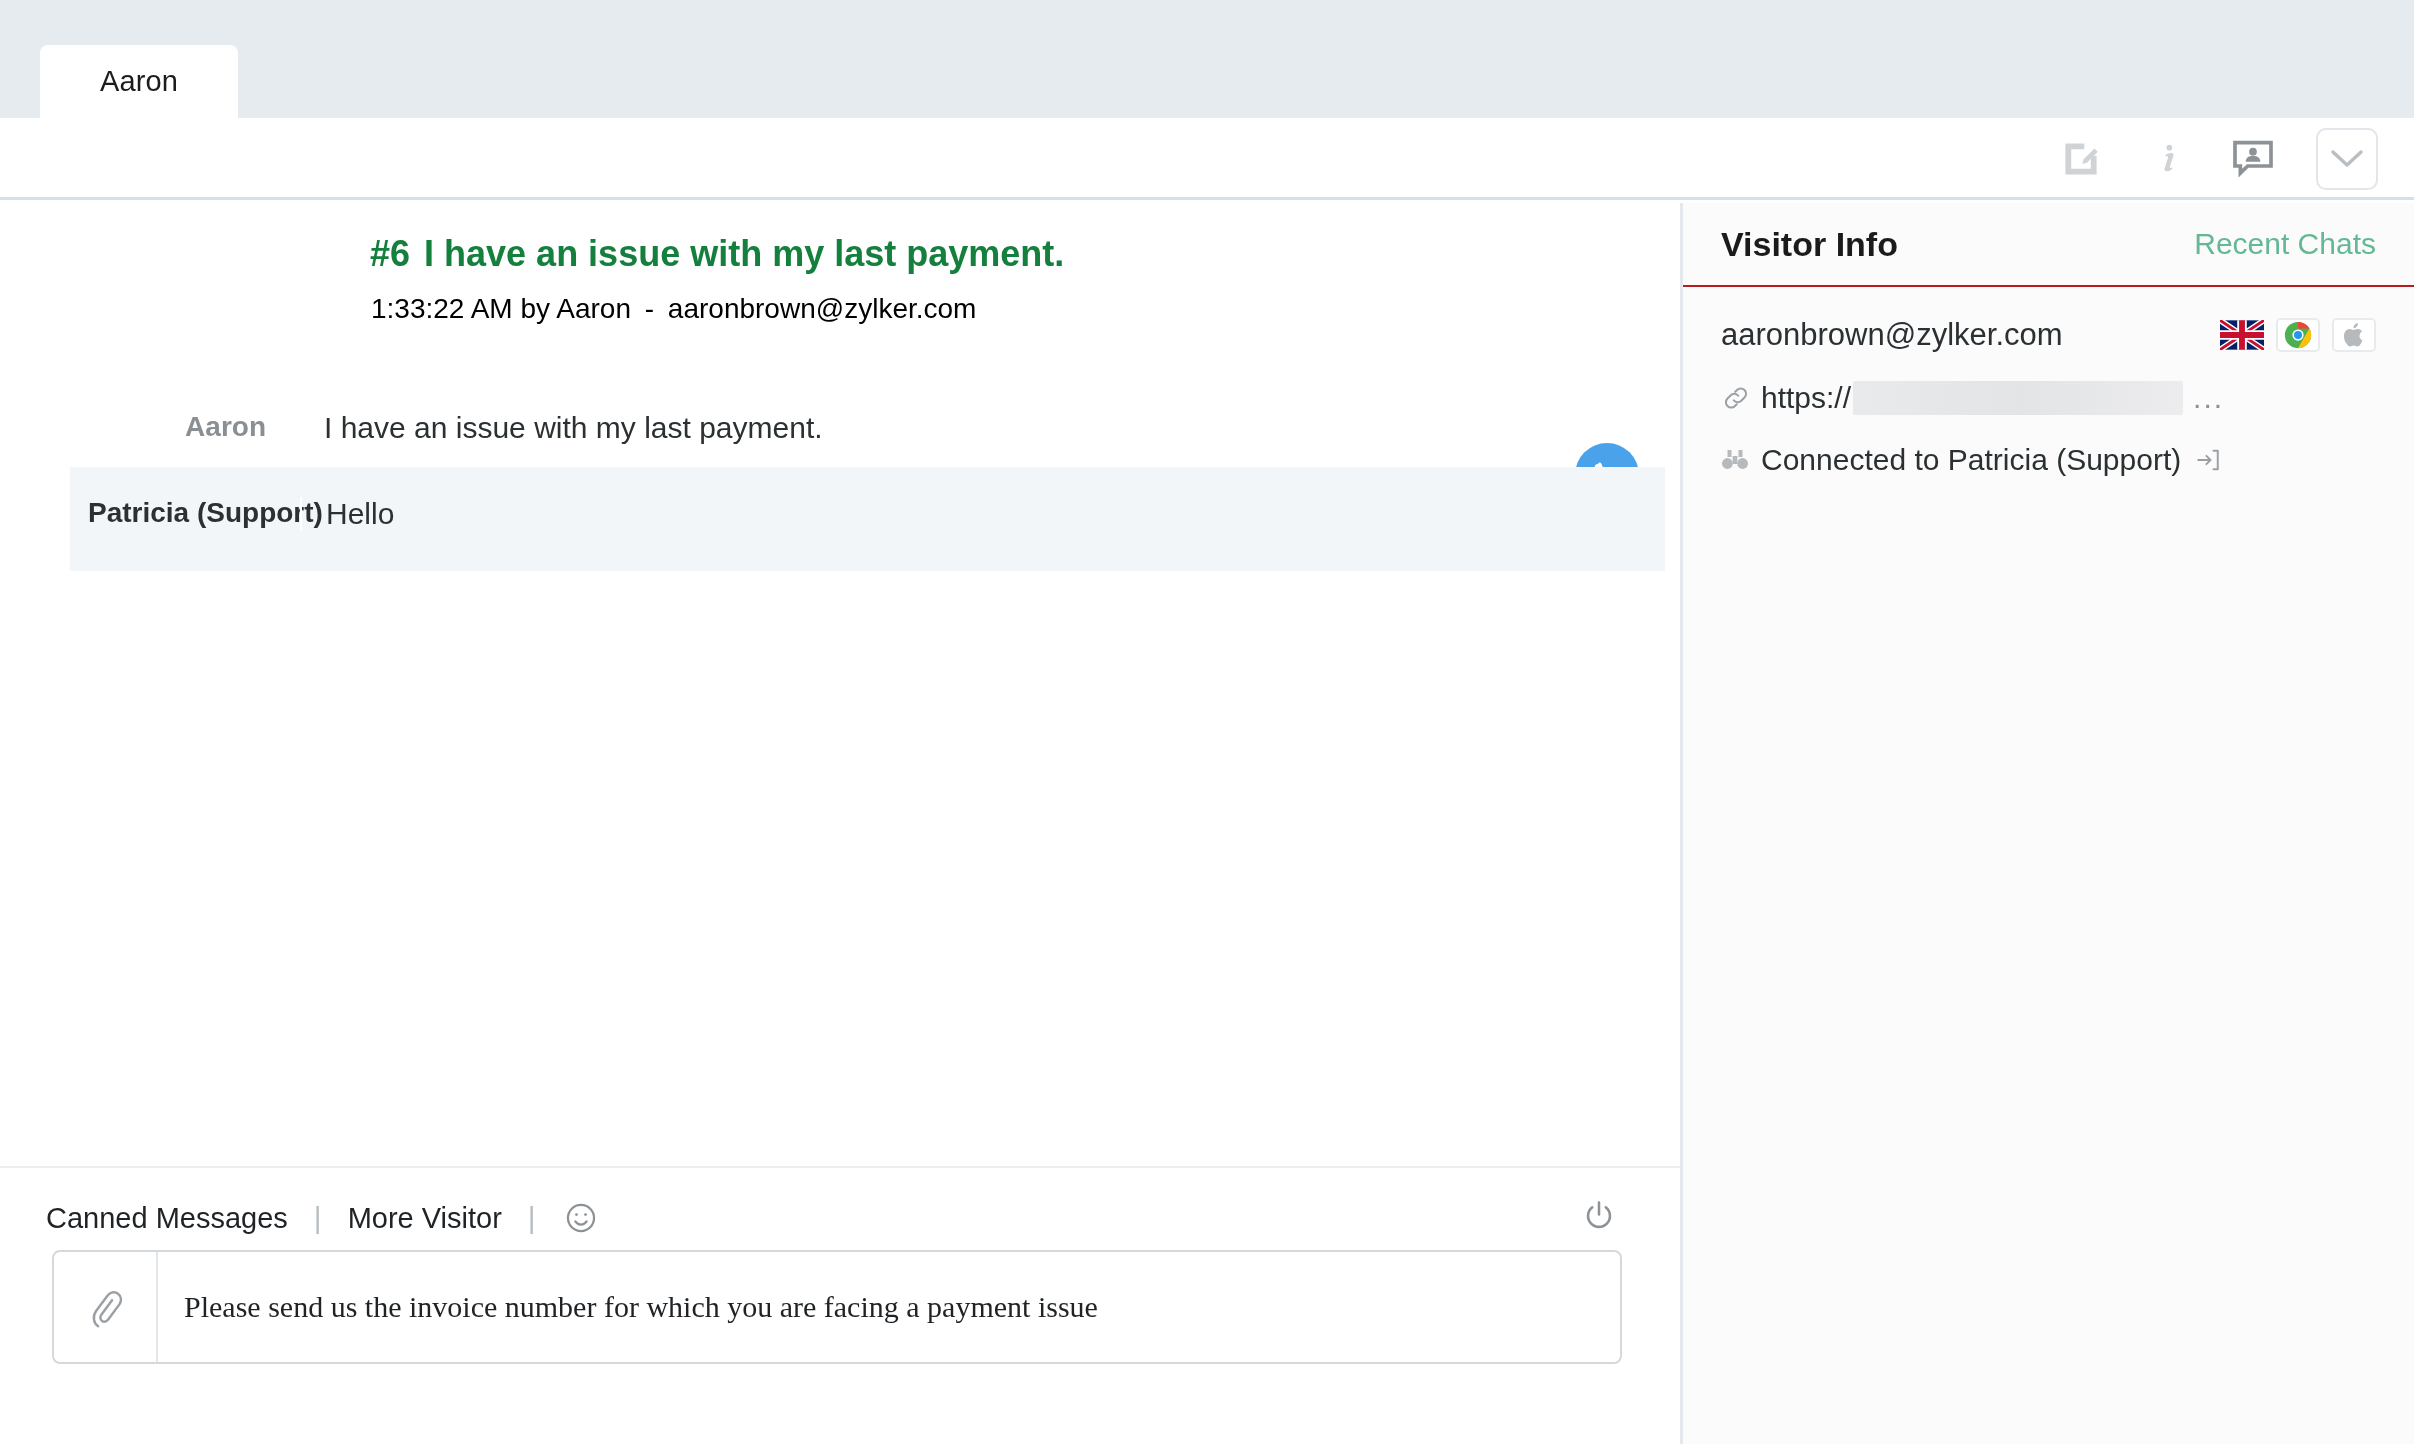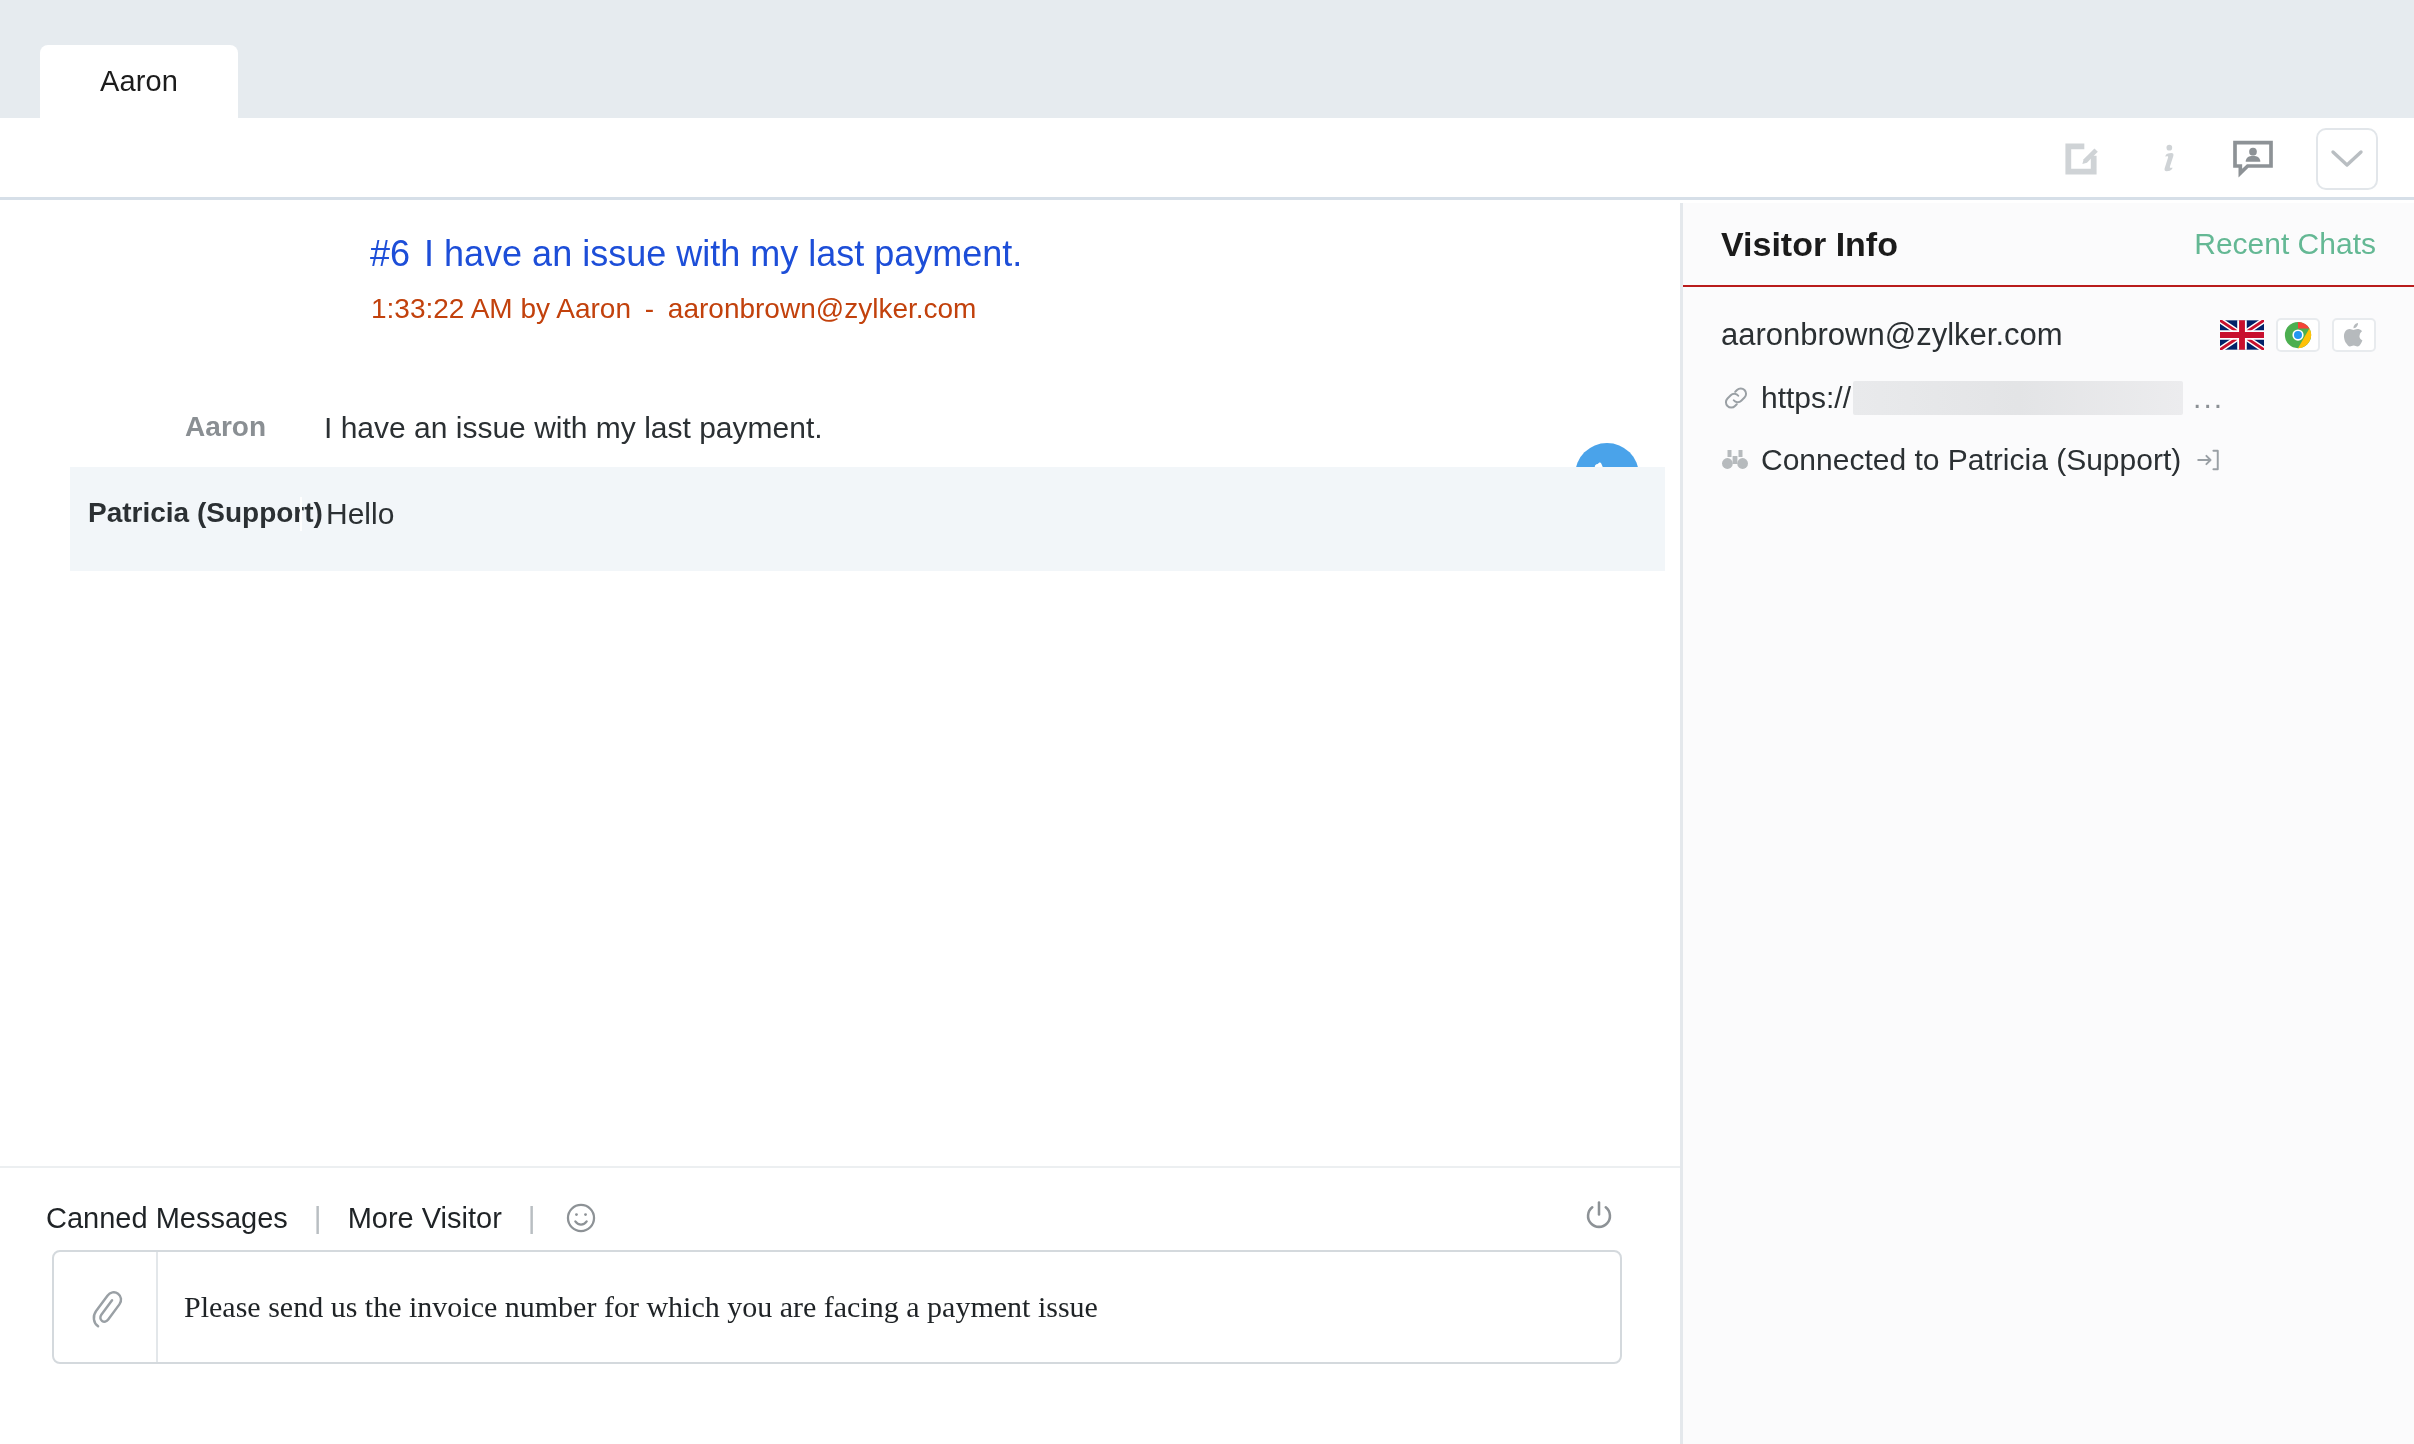--- a/index.html
+++ b/index.html
@@ -50,26 +50,26 @@
   .chatpane {
     position:relative; width:1683px; height:1241px; background:#fff;
     border-right:3px solid #e4e8ec;
     display:flex; flex-direction:column;
   }
 
   
   .convhead { position:relative; padding:38px 0 0 0; height:180px; flex:none; }
   .conv-title {
     position:absolute; left:370px; top:30px;
-    font-size:36px; font-weight:normal; color:#1d4ed8; white-space:nowrap;
+    font-size:36px; font-weight:bold; color:#15803d; white-space:nowrap;
   }
   .conv-title .num { margin-right:14px; }
   .conv-sub {
     position:absolute; left:371px; top:90px;
-    font-size:28px; color:#c2410c; white-space:nowrap;
+    font-size:28px; color:#000000; white-space:nowrap;
   }
   .conv-sub .sep { margin:0 6px; }
   .callbtn {
     position:absolute; left:1575px; top:240px;
     width:64px; height:64px; border-radius:50%;
     background:#4aa3ea; display:flex; align-items:center; justify-content:center;
     cursor:pointer;
   }
 
   

